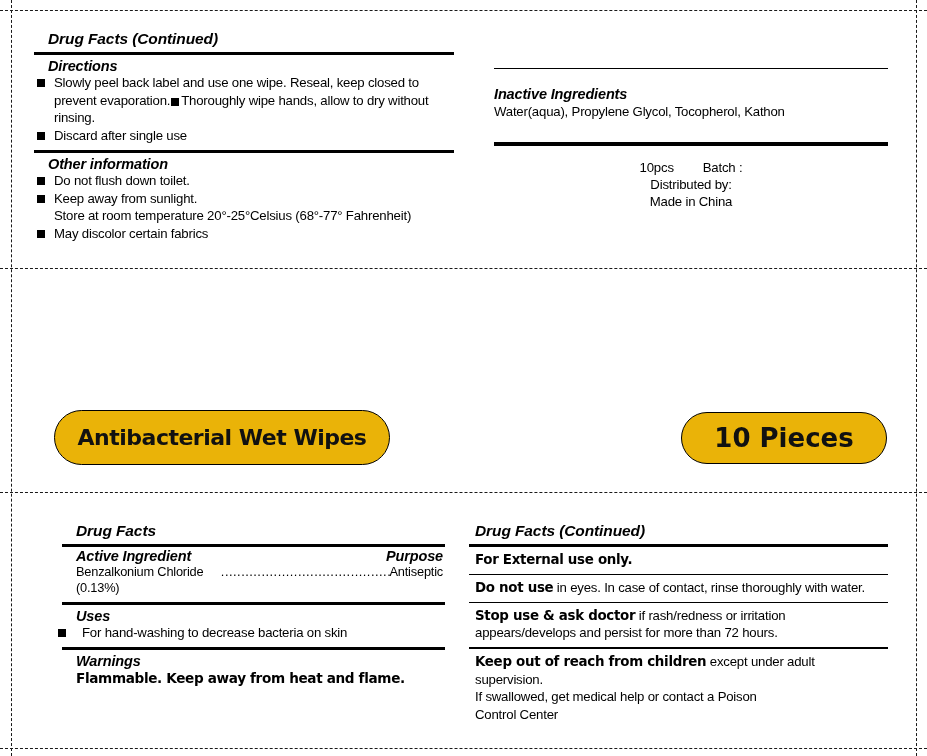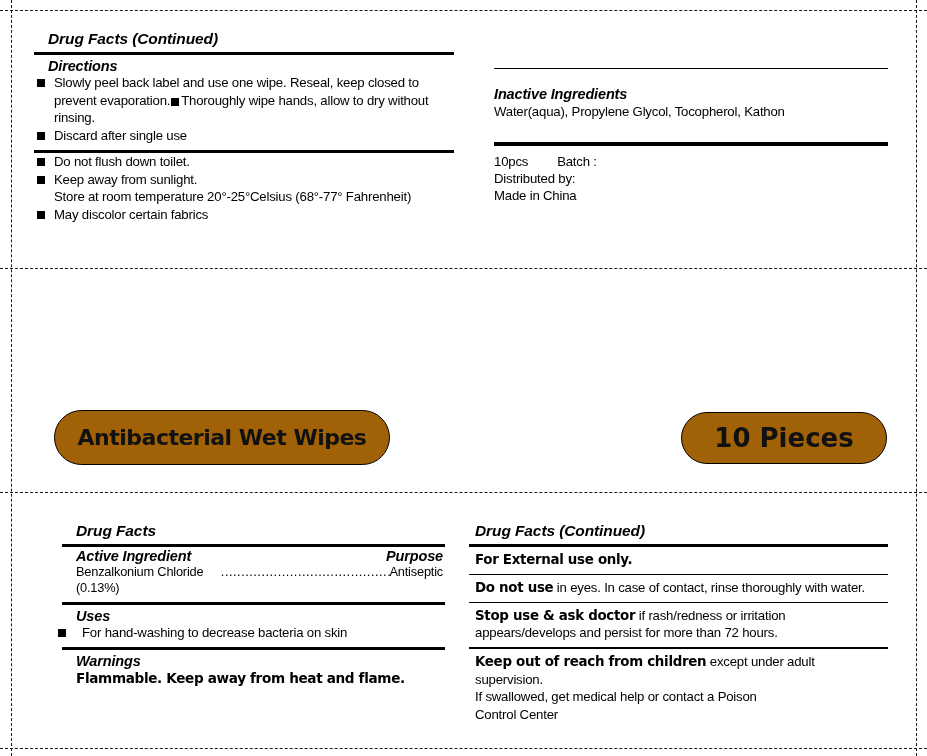--- a/index.html
+++ b/index.html
@@ -158,21 +158,21 @@
     font-size: 13.4px;
     letter-spacing: -0.3px;
   }
 
   
   .pill {
     position: absolute;
     box-sizing: border-box;
     border: 1.6px solid #000;
     border-radius: 999px;
-    background: #a16207;
+    background: #eab308;
     display: flex;
     align-items: center;
     justify-content: center;
   }
   .pill-text {
     font-family: "DejaVu Sans", sans-serif;
     font-weight: bold;
     letter-spacing: -0.5px;
     white-space: nowrap;
     color: #111;
@@ -205,20 +205,21 @@
         <span>Slowly peel back label and use one wipe. Reseal, keep closed to prevent evaporation.</span><span class="sq-inline"></span><span>Thoroughly wipe hands, allow to dry without rinsing.</span>
       </li>
       <li>
         <span class="sq"></span>
         <span>Discard after single use</span>
       </li>
     </ul>
 
     <div class="rule thick" style="margin-top:6px;"></div>
 
+    <div class="sec-head indent">Other information</div>
 
     <ul class="bullets">
       <li>
         <span class="sq"></span>
         <span>Do not flush down toilet.</span>
       </li>
       <li>
         <span class="sq"></span>
         <span>Keep away from sunlight.</span>
       </li>
@@ -235,21 +236,21 @@
   <div class="col" style="left:494px; top:68px; width:394px;">
 
     <div class="rule thin"></div>
 
     <div class="sec-head" style="margin-top:17px;">Inactive Ingredients</div>
 
     <div class="body-text" style="margin-top:1px;">Water(aqua), Propylene Glycol, Tocopherol, Kathon</div>
 
     <div class="rule thick" style="margin-top:22px;"></div>
 
-    <div class="body-text" style="margin-top:7px;">
+    <div class="body-text" style="margin-top:13px;text-align:center;">
       <div>
         <span>10pcs</span>
         <span style="display:inline-block;width:22px;"></span>
         <span>Batch :</span>
       </div>
       <div>Distributed by:</div>
       <div>Made in China</div>
     </div>
   </div>
 

